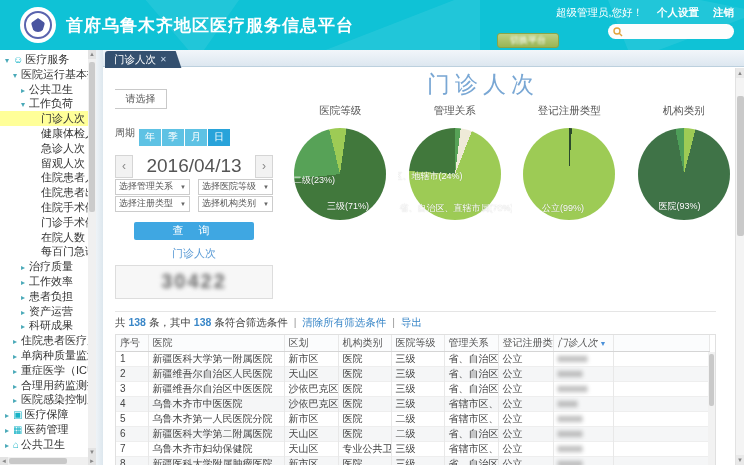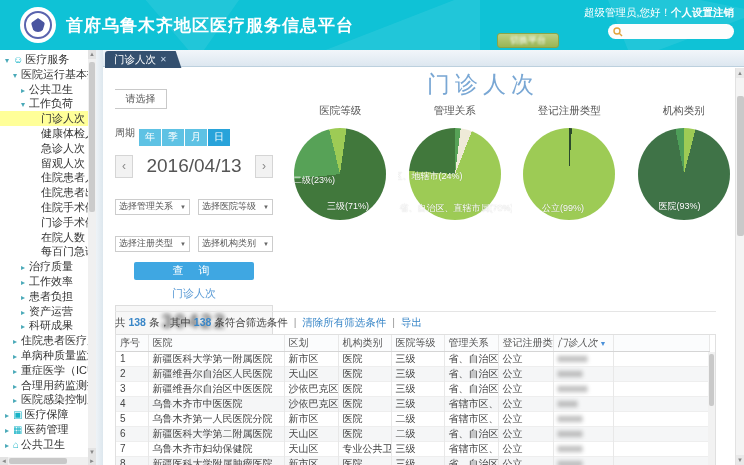--- a/index.html
+++ b/index.html
@@ -11,21 +11,21 @@
   .hdr { position:absolute; left:0; top:0; width:744px; height:50px; background:#0fc2d6; overflow:hidden; }
   .hdr .tri { position:absolute; background:rgba(255,255,255,.08); }
   .t1 { left:120px; top:-30px; width:140px; height:90px; clip-path:polygon(0 0,100% 0,55% 100%); }
   .t2 { left:300px; top:-10px; width:180px; height:70px; clip-path:polygon(0 100%,100% 0,100% 100%); background:rgba(255,255,255,.05); }
   .t3 { left:600px; top:-20px; width:160px; height:80px; clip-path:polygon(0 0,100% 40%,20% 100%); background:rgba(0,0,0,.04); }
   .logo { position:absolute; left:20px; top:7px; width:36px; height:36px; border-radius:50%; background:#fff;
           display:flex; align-items:center; justify-content:center; }
   .logo .ring { width:28px; height:28px; border-radius:50%; border:2px solid #5a64ae; display:flex; align-items:center; justify-content:center; }
   .logo .core { width:14px; height:14px; border-radius:50%; background:#4a55a0; clip-path:polygon(50% 0,100% 35%,80% 100%,20% 100%,0 35%); }
   .hdr-title { position:absolute; left:66px; top:14px; color:#fff; font-size:17px; font-weight:bold; letter-spacing:1px; }
-  .hdr-links { position:absolute; right:10px; top:6px; color:#fff; font-size:10.5px; display:flex; align-items:flex-start; }
+  .hdr-links { position:absolute; right:10px; top:6px; color:#fff; font-size:10.5px; display:flex; gap:14px; align-items:flex-start; }
   .hdr-links .lnk { font-weight:bold; cursor:pointer; }
   .search-pill { position:absolute; right:10px; top:24px; width:126px; height:15px; background:#fdfdfd; border-radius:8px;
                  display:flex; align-items:center; padding-left:5px; }
   .search-pill svg { display:block; }
   .search-pill input { border:none; outline:none; background:transparent; width:100px; height:12px; font-size:9px; color:#555; }
   .switch-btn { position:absolute; left:497px; top:33px; width:62px; height:15px; border:1px solid #8aa548; border-radius:3px;
                 background:linear-gradient(#bccf83,#9ab554); color:#fff; font-size:9px; text-align:center; line-height:13px;
                 filter:none; cursor:pointer; }
   .switch-btn span { filter:blur(1.2px); }
 
@@ -63,21 +63,21 @@
   .row { display:flex; }
   .region-input { width:106px; height:20px; border:1px solid #c9c9c9; background:#fafafa; font-size:10px; color:#666; padding-left:5px; outline:none; }
   .region-btn { width:52px; height:20px; border:1px solid #c9c9c9; border-left:none; background:#fff; font-size:10px; color:#555; cursor:pointer; }
   .period-row { margin-top:17px; align-items:flex-start; }
   .period-lbl { font-size:10px; color:#555; width:24px; }
   .pbtn { width:22px; height:17px; border:none; color:#fff; font-size:10px; background:#5ec2e4; margin-right:1px; cursor:pointer; }
   .pbtn.on { background:#28a3da; }
   .date-row { margin-top:9px; align-items:center; }
   .nav-btn { width:18px; height:23px; border:1px solid #d5d5d5; background:#f2f2f2; color:#888; font-size:12px; cursor:pointer; }
   .date-txt { flex:1; text-align:center; font-size:19px; color:#555; cursor:pointer; }
-  .sel-row { margin-top:21px; justify-content:space-between; }
+  .sel-row { margin-top:1px; justify-content:space-between; }
   .fsel { width:75px; height:16px; border:1px solid #ccc; background:#fff; font-size:9px; color:#555;
           display:flex; align-items:center; justify-content:space-between; padding:0 3px; cursor:pointer; }
   .fsel .car { font-size:6px; color:#666; }
   .qbtn { display:block; margin:10px auto 0; width:120px; height:18px; border:none; border-radius:2px; background:#3fa7e2;
           color:#fff; font-size:11px; letter-spacing:6px; cursor:pointer; }
   .metric-lbl { margin-top:6px; text-align:center; font-size:11px; color:#5b9bd5; }
   .metric-box { margin-top:4px; height:34px; border:1px solid #ddd; background:#f7f7f7; display:flex; align-items:center; justify-content:center; }
   .masked-big { font-size:20px; font-weight:bold; color:#6a6a6a; letter-spacing:2px; filter:blur(2.2px); }
 
   

